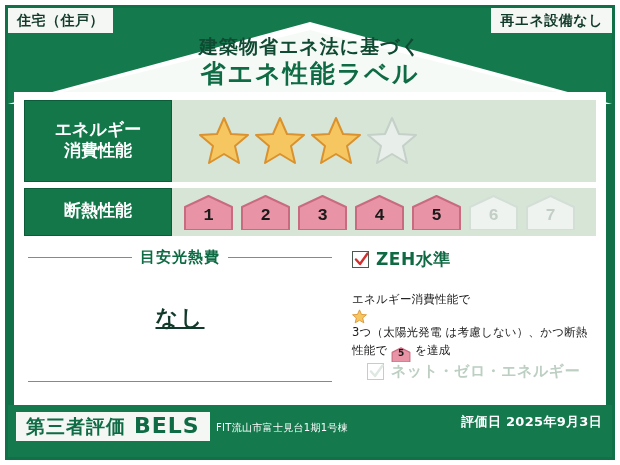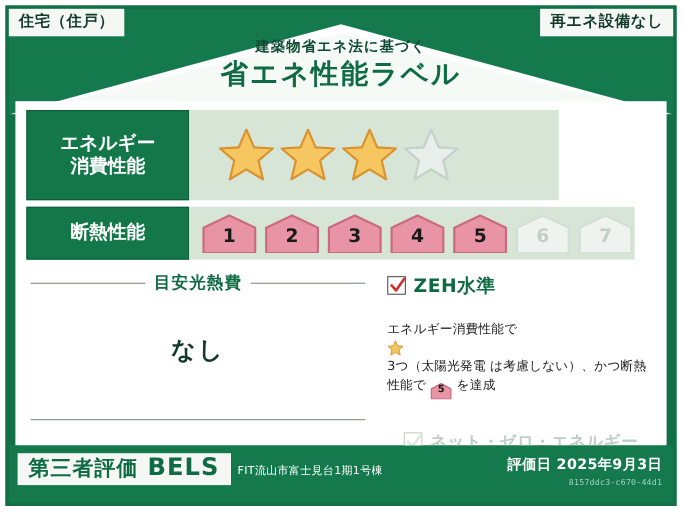--- a/index.html
+++ b/index.html
@@ -62,21 +62,21 @@
 
   
   .title-wrap {
     position: absolute;
     left: 0; right: 0;
     top: 36px;
     text-align: center;
     z-index: 5;
   }
   .title-sub {
-    font-size: 13px;
+    font-size: 19px;
     color: #104a33;
     font-weight: bold;
     letter-spacing: 1px;
     line-height: 1.1;
     margin-bottom: 3px;
   }
   .title-main {
     font-size: 25px;
     color: #0e6b44;
     font-weight: bold;
@@ -90,23 +90,24 @@
     left: 14px; top: 92px;
     width: 592px; height: 313px;
     background: #ffffff;
     z-index: 4;
   }
 
   
   .perf-row {
     position: absolute;
     left: 10px;
-    width: 484px;
+    width: 572px;
     display: flex;
     align-items: stretch;
+    font-family: Liberation Mono, monospace;
   }
   .perf-row.energy { top: 8px; height: 82px; }
   .perf-row.insul  { top: 96px; height: 48px; border-radius: 19px; }
 
   .perf-label {
     background: #13774a;
     color: #ffffff;
     font-weight: bold;
     display: flex;
     align-items: center;
@@ -203,20 +204,21 @@
     white-space: nowrap;
     letter-spacing: 1px;
   }
   .cost-value {
     text-align: center;
     font-size: 22px;
     font-weight: bold;
     color: #123a2b;
     margin-top: 36px;
     letter-spacing: 2px;
+    text-decoration: underline;
   }
   .cost-bottom-rule {
     position: absolute;
     left: 4px; right: 4px;
     bottom: 12px;
     height: 1px;
     background: #7d8f83;
   }
 
   
@@ -246,21 +248,21 @@
     font-size: 11.5px;
     color: #1a1a1a;
     line-height: 1.55;
     margin-top: 20px;
     letter-spacing: 0.2px;
   }
   .nze-row {
     display: flex;
     align-items: center;
     gap: 7px;
-    margin-top: 29px;
+    margin-top: 0;
     padding-left: 15px;
   }
   .nze-title {
     font-size: 15px;
     font-weight: bold;
     color: #bccfc2;
     letter-spacing: 0.5px;
   }
 
   
@@ -485,17 +487,16 @@
     <div class="bels-chip">
       <span class="jp">第三者評価</span>
       <span class="en">BELS</span>
     </div>
     <div class="building-name">FIT流山市富士見台1期1号棟</div>
     <div class="eval-wrap">
       <div class="eval-date">
         <span>評価日</span>
         <span>2025年9月3日</span>
       </div>
-      <div class="eval-id">8157ddc3-c670-44d1</div>
     </div>
   </div>
 
 </div>
 
 </body></html>

